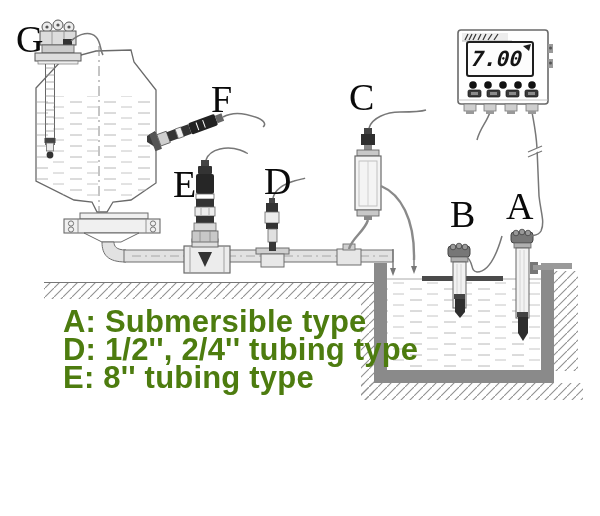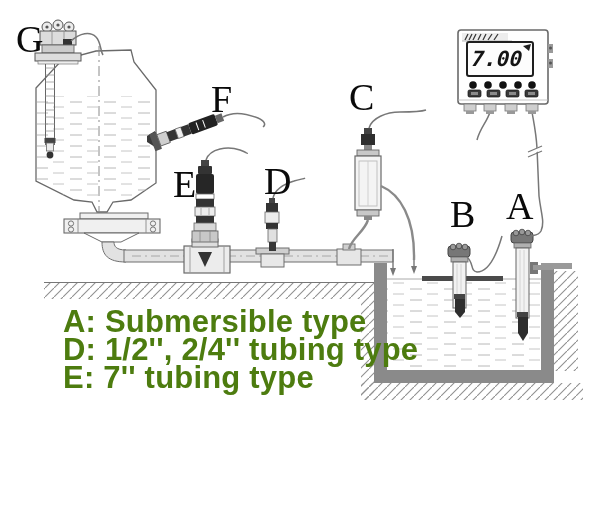--- a/index.html
+++ b/index.html
@@ -260,16 +260,16 @@
   <div class="callout" style="left:264px;top:162px;">D</div>
   <div class="callout" style="left:349px;top:78px;">C</div>
   <div class="callout" style="left:450px;top:195px;">B</div>
   <div class="callout" style="left:506px;top:187px;">A</div>
 
   <div class="lcd-value">7.00</div>
 
   <div class="legend">
     <div class="legend-line">A: Submersible type</div>
     <div class="legend-line">D: 1/2'', 2/4'' tubing type</div>
-    <div class="legend-line">E: 7'' tubing type</div>
+    <div class="legend-line">E: 8'' tubing type</div>
   </div>
 
 </div>
 
 </body></html>

